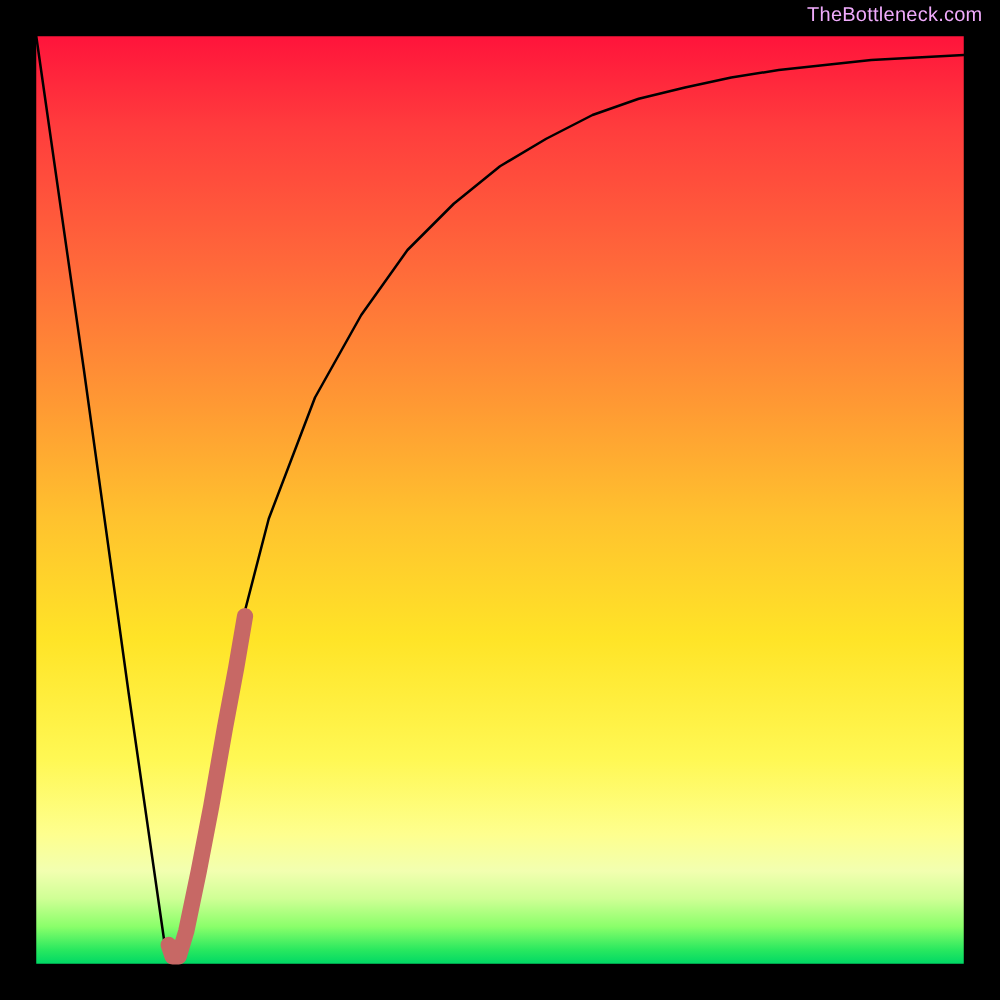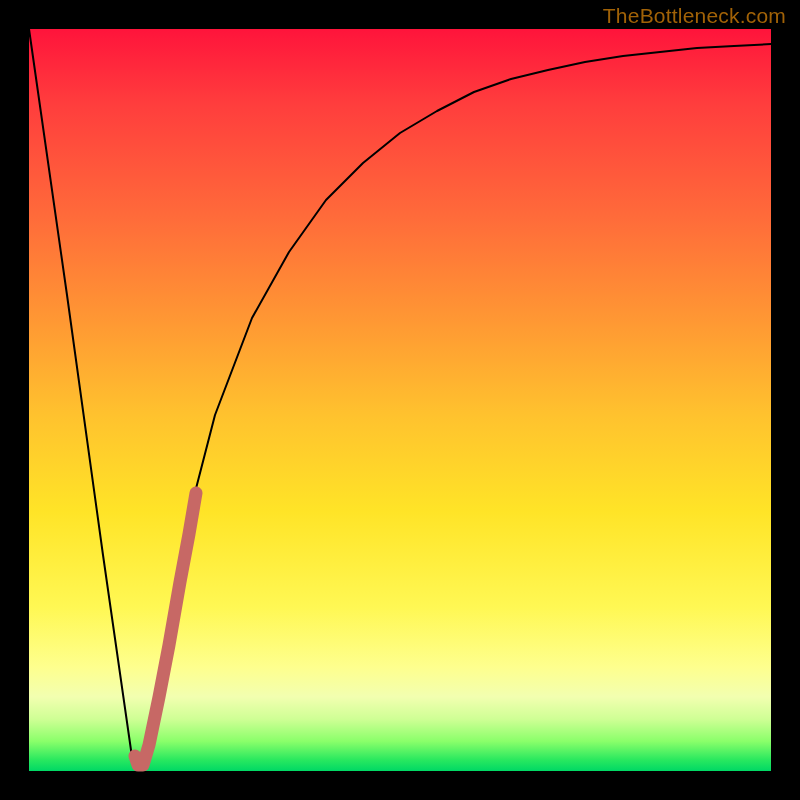--- a/index.html
+++ b/index.html
@@ -47,22 +47,22 @@
     left: 29px;
     top: 29px;
     width: 742px;
     height: 742px;
     overflow: visible;
   }
   .watermark {
     position: absolute;
     top: 4px;
     right: 14px;
-    color: #a16207;
-    font-size: 21px;
+    color: #f0abfc;
+    font-size: 16px;
     font-weight: 500;
     letter-spacing: 0.2px;
     user-select: none;
   }
 </style>
 </head>
 <body>
 
 <div class="frame">
   <div class="plot"></div>

